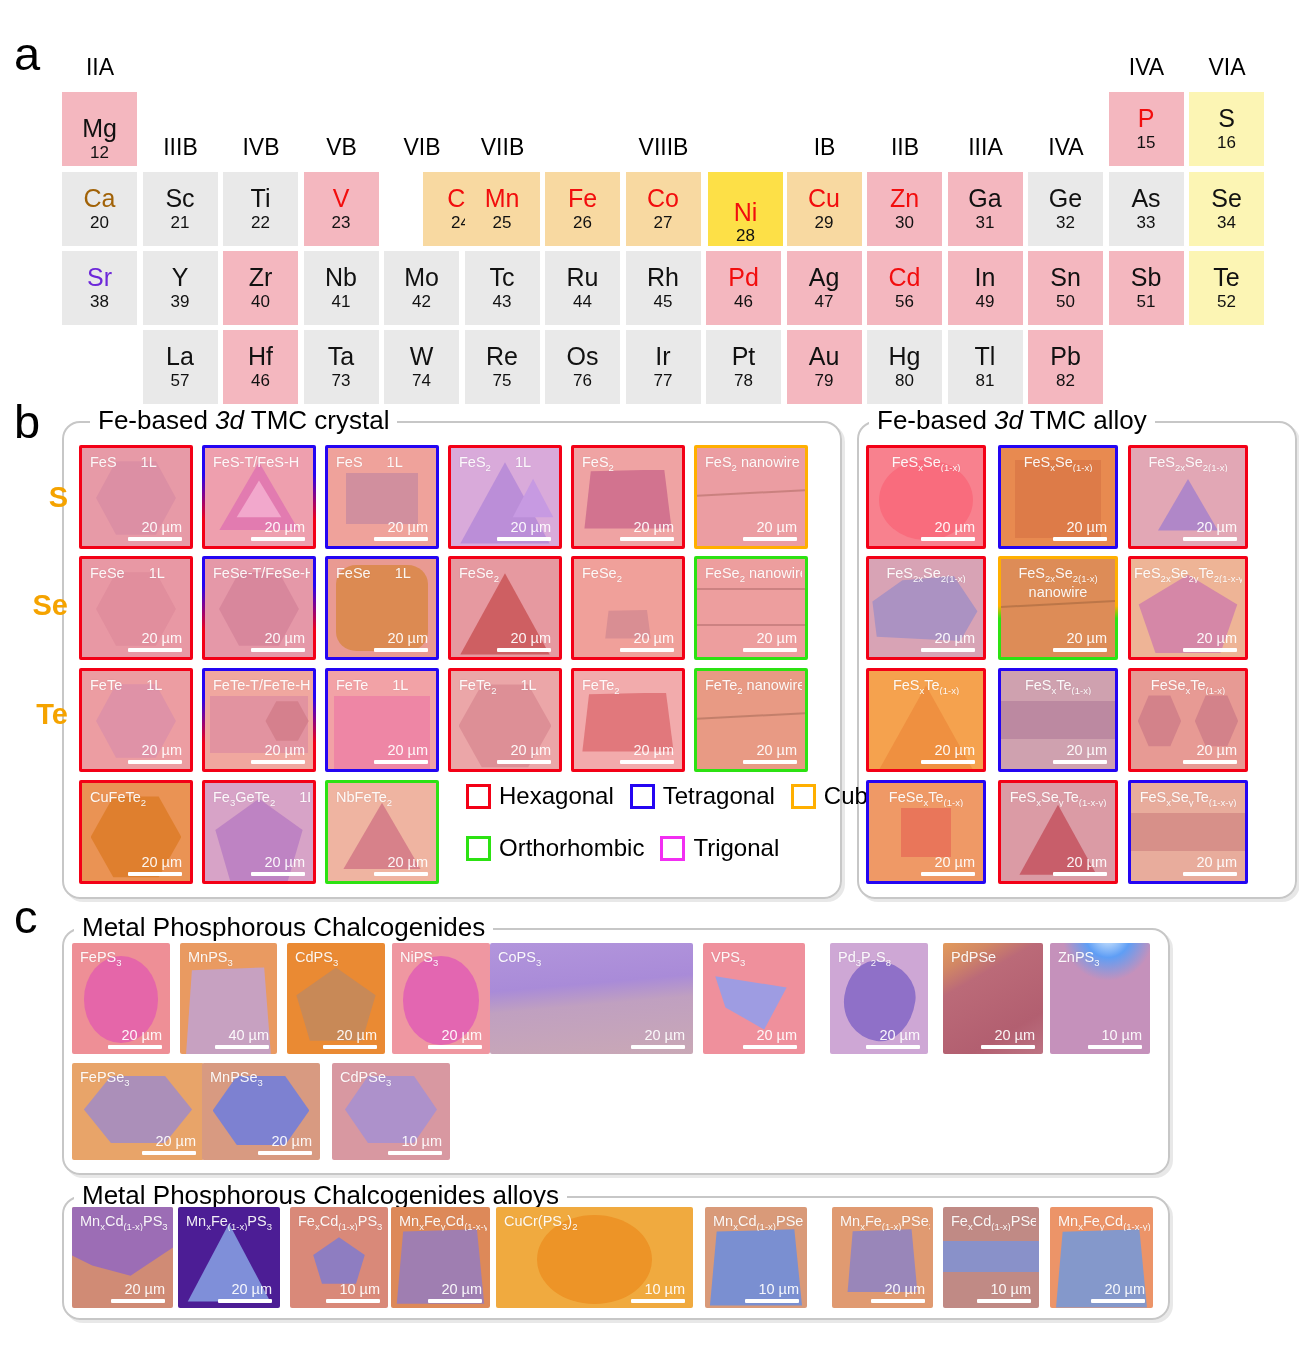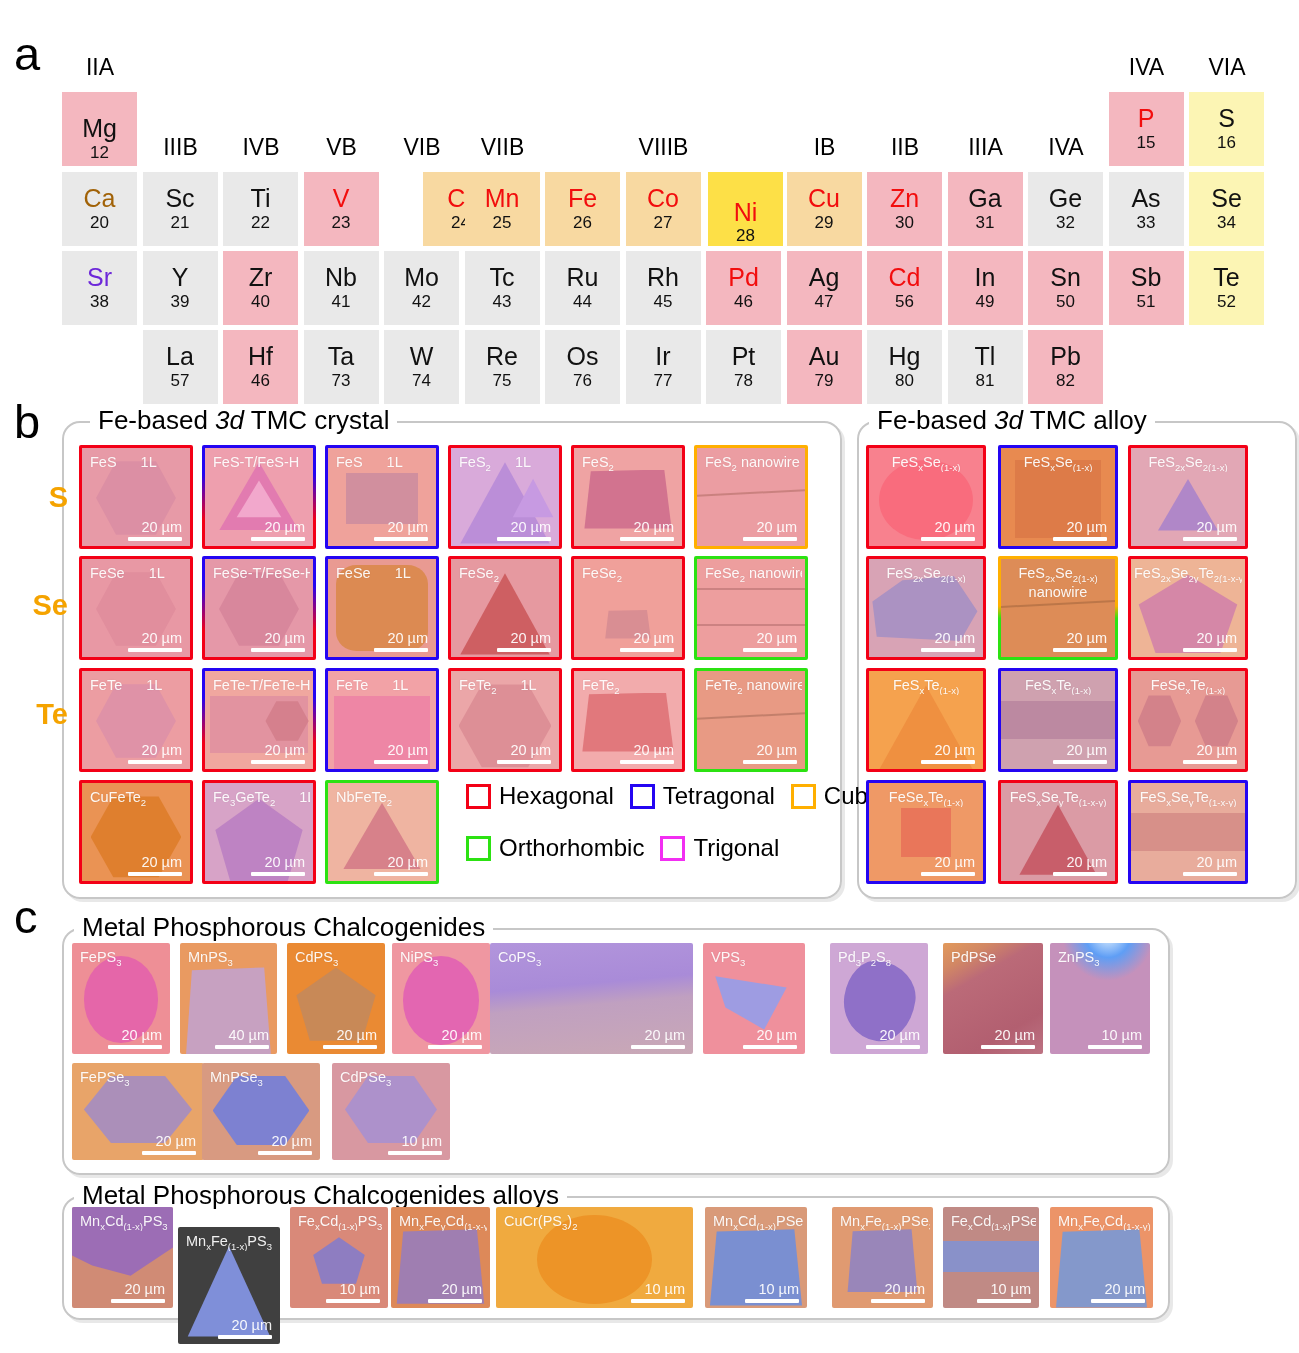--- a/index.html
+++ b/index.html
@@ -672,21 +672,21 @@
       </div>
     </div>
     <div class="micro" style="left: 72px; top: 1207px; width: 101px; height: 101px; background: rgb(208, 139, 117);">
       <div class="flake f-topflake" style="width: 100%; height: 100%; top: 0%; left: 0%; background: rgb(156, 109, 181);"></div>
       <div class="lbl">Mn<span class="sub">x</span>Cd<span class="sub">(1-x)</span>PS<span class="sub">3</span></div>
       <div class="scale">
         <div class="scale-text">20 µm</div>
         <div class="bar"></div>
       </div>
     </div>
-    <div class="micro" style="left: 178px; top: 1207px; width: 102px; height: 117px; background: #404040; margin-top: 20px;">
+    <div class="micro" style="left: 178px; top: 1207px; width: 102px; height: 101px; background: #4c1d95;">
       <div class="flake f-triangle" style="width: 86%; height: 82%; top: 14%; left: 7%; background: rgb(127, 143, 217);"></div>
       <div class="lbl">Mn<span class="sub">x</span>Fe<span class="sub">(1-x)</span>PS<span class="sub">3</span></div>
       <div class="scale">
         <div class="scale-text">20 µm</div>
         <div class="bar"></div>
       </div>
     </div>
     <div class="micro" style="left: 290px; top: 1207px; width: 98px; height: 101px; background: rgb(217, 137, 121);">
       <div class="flake f-pentagon" style="width: 56%; height: 46%; top: 30%; left: 22%; background: rgb(142, 125, 193);"></div>
       <div class="lbl">Fe<span class="sub">x</span>Cd<span class="sub">(1-x)</span>PS<span class="sub">3</span></div>

